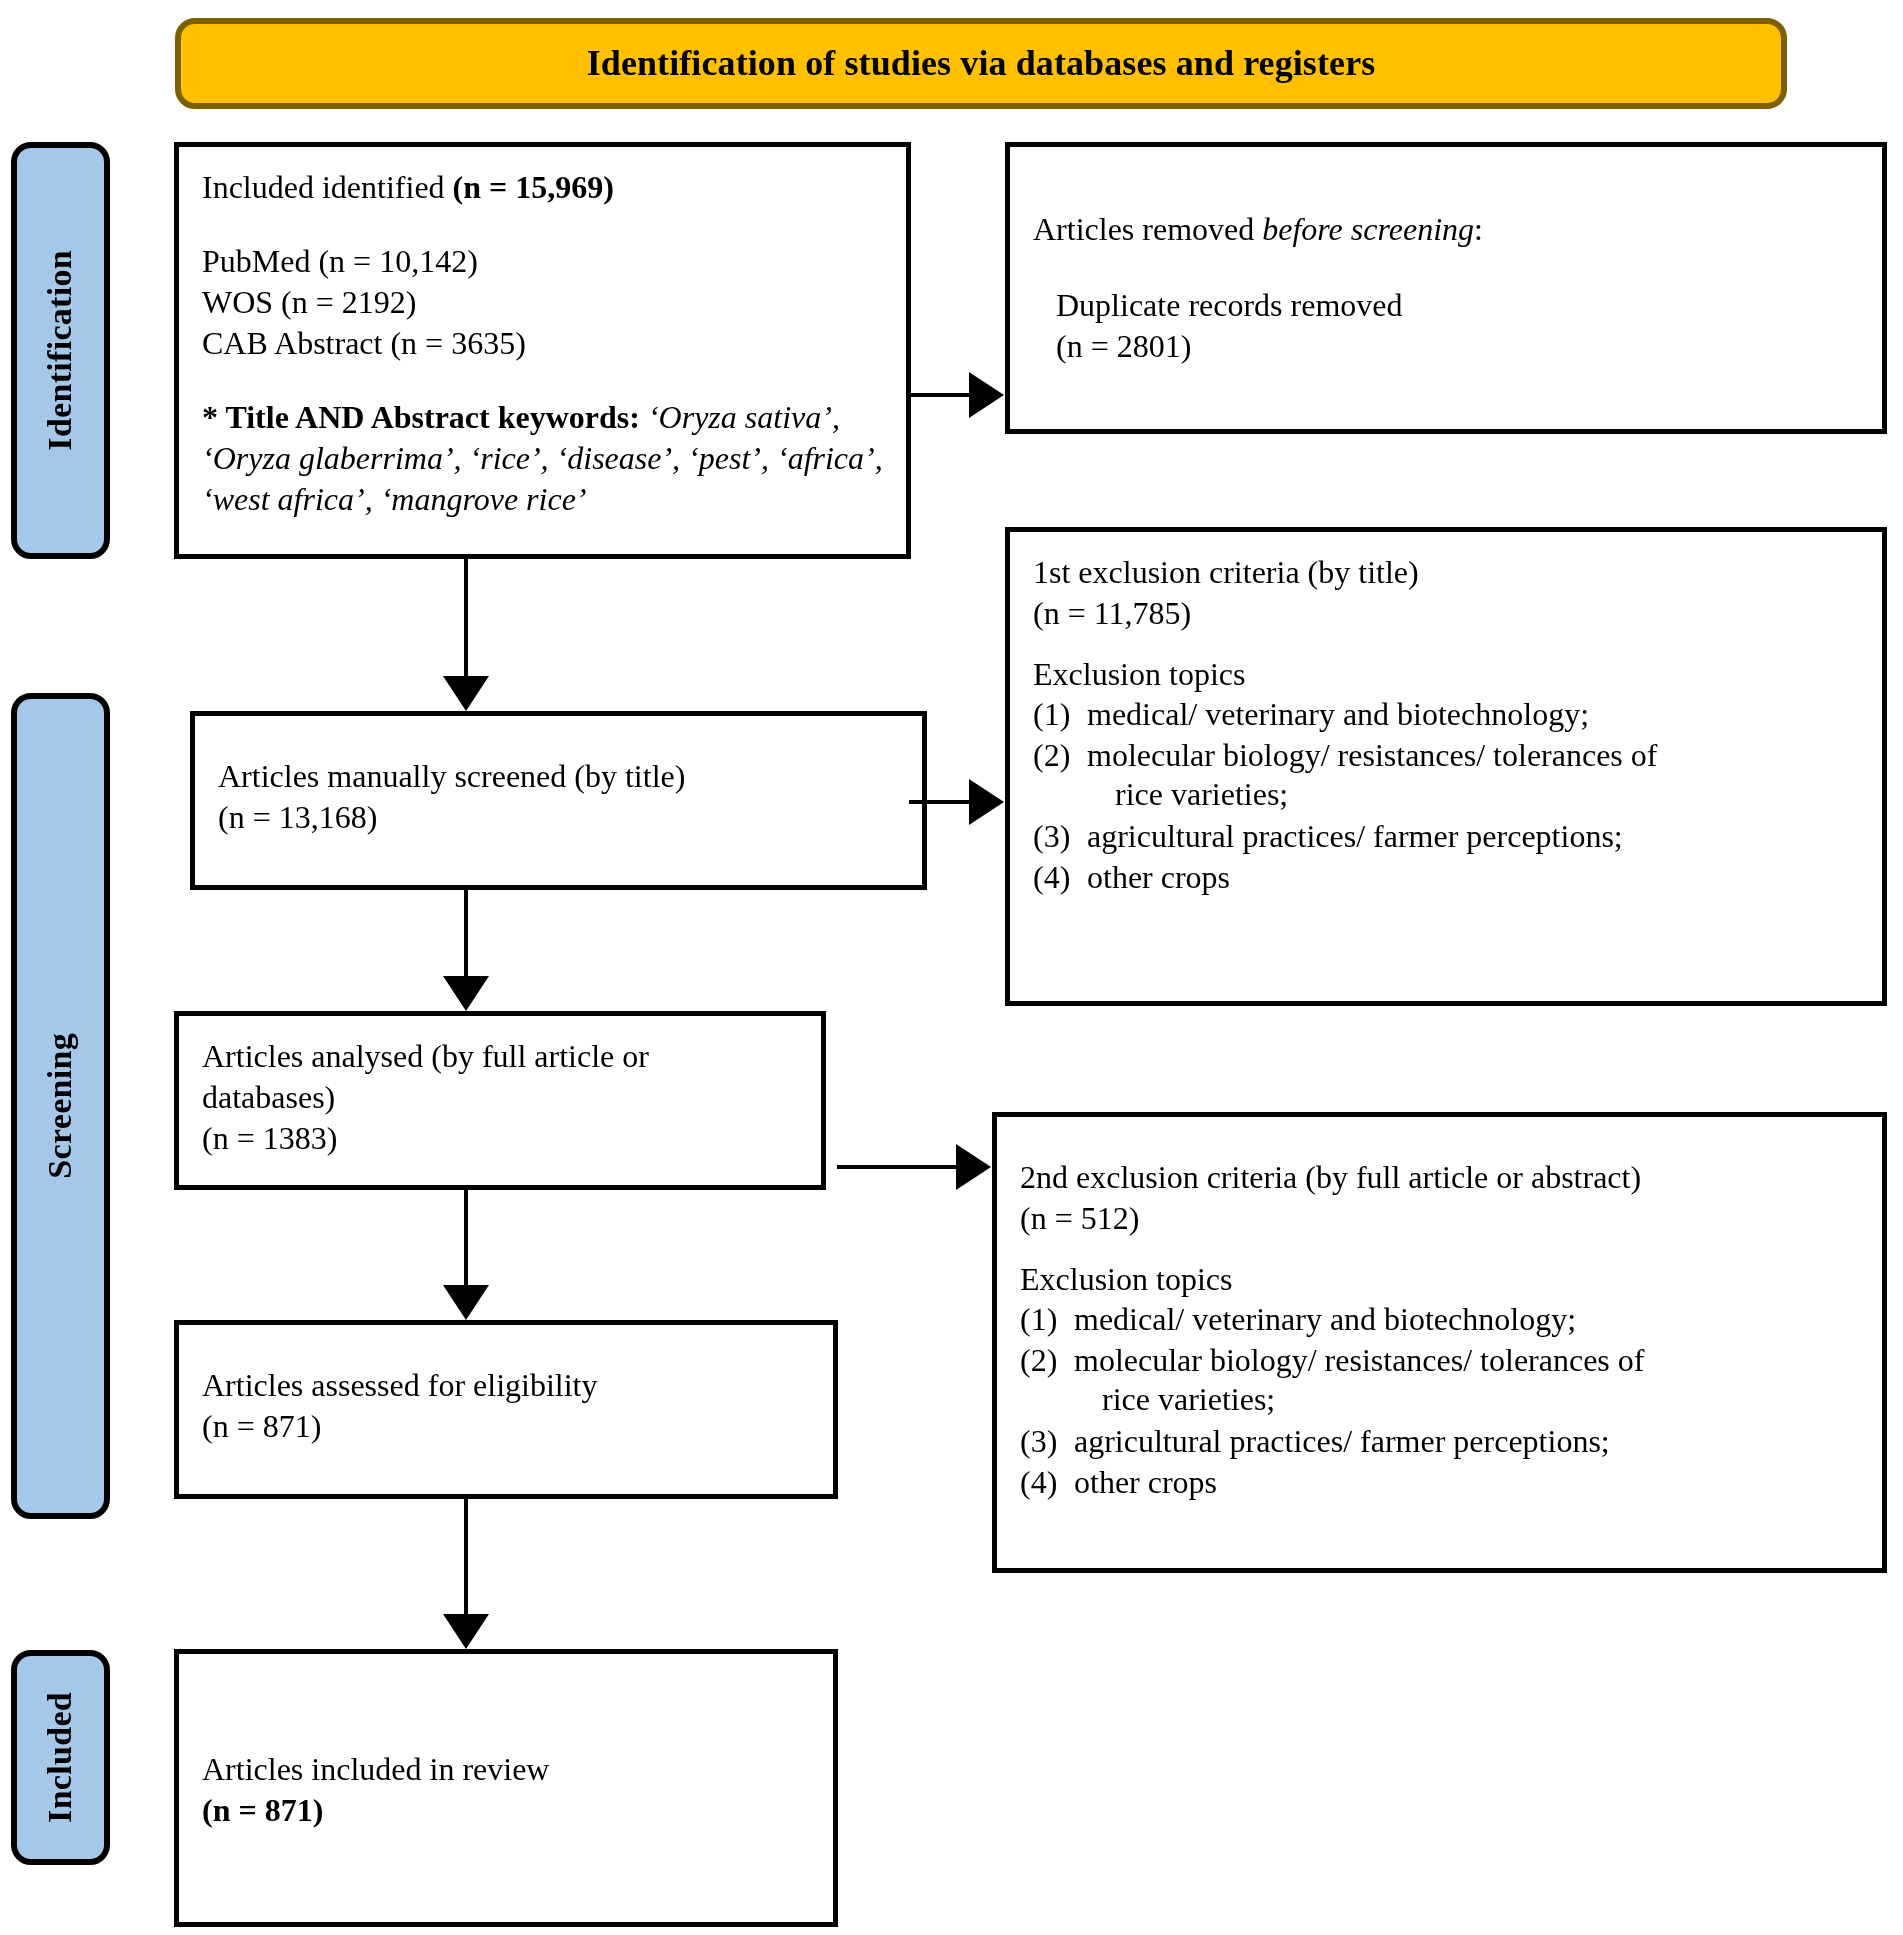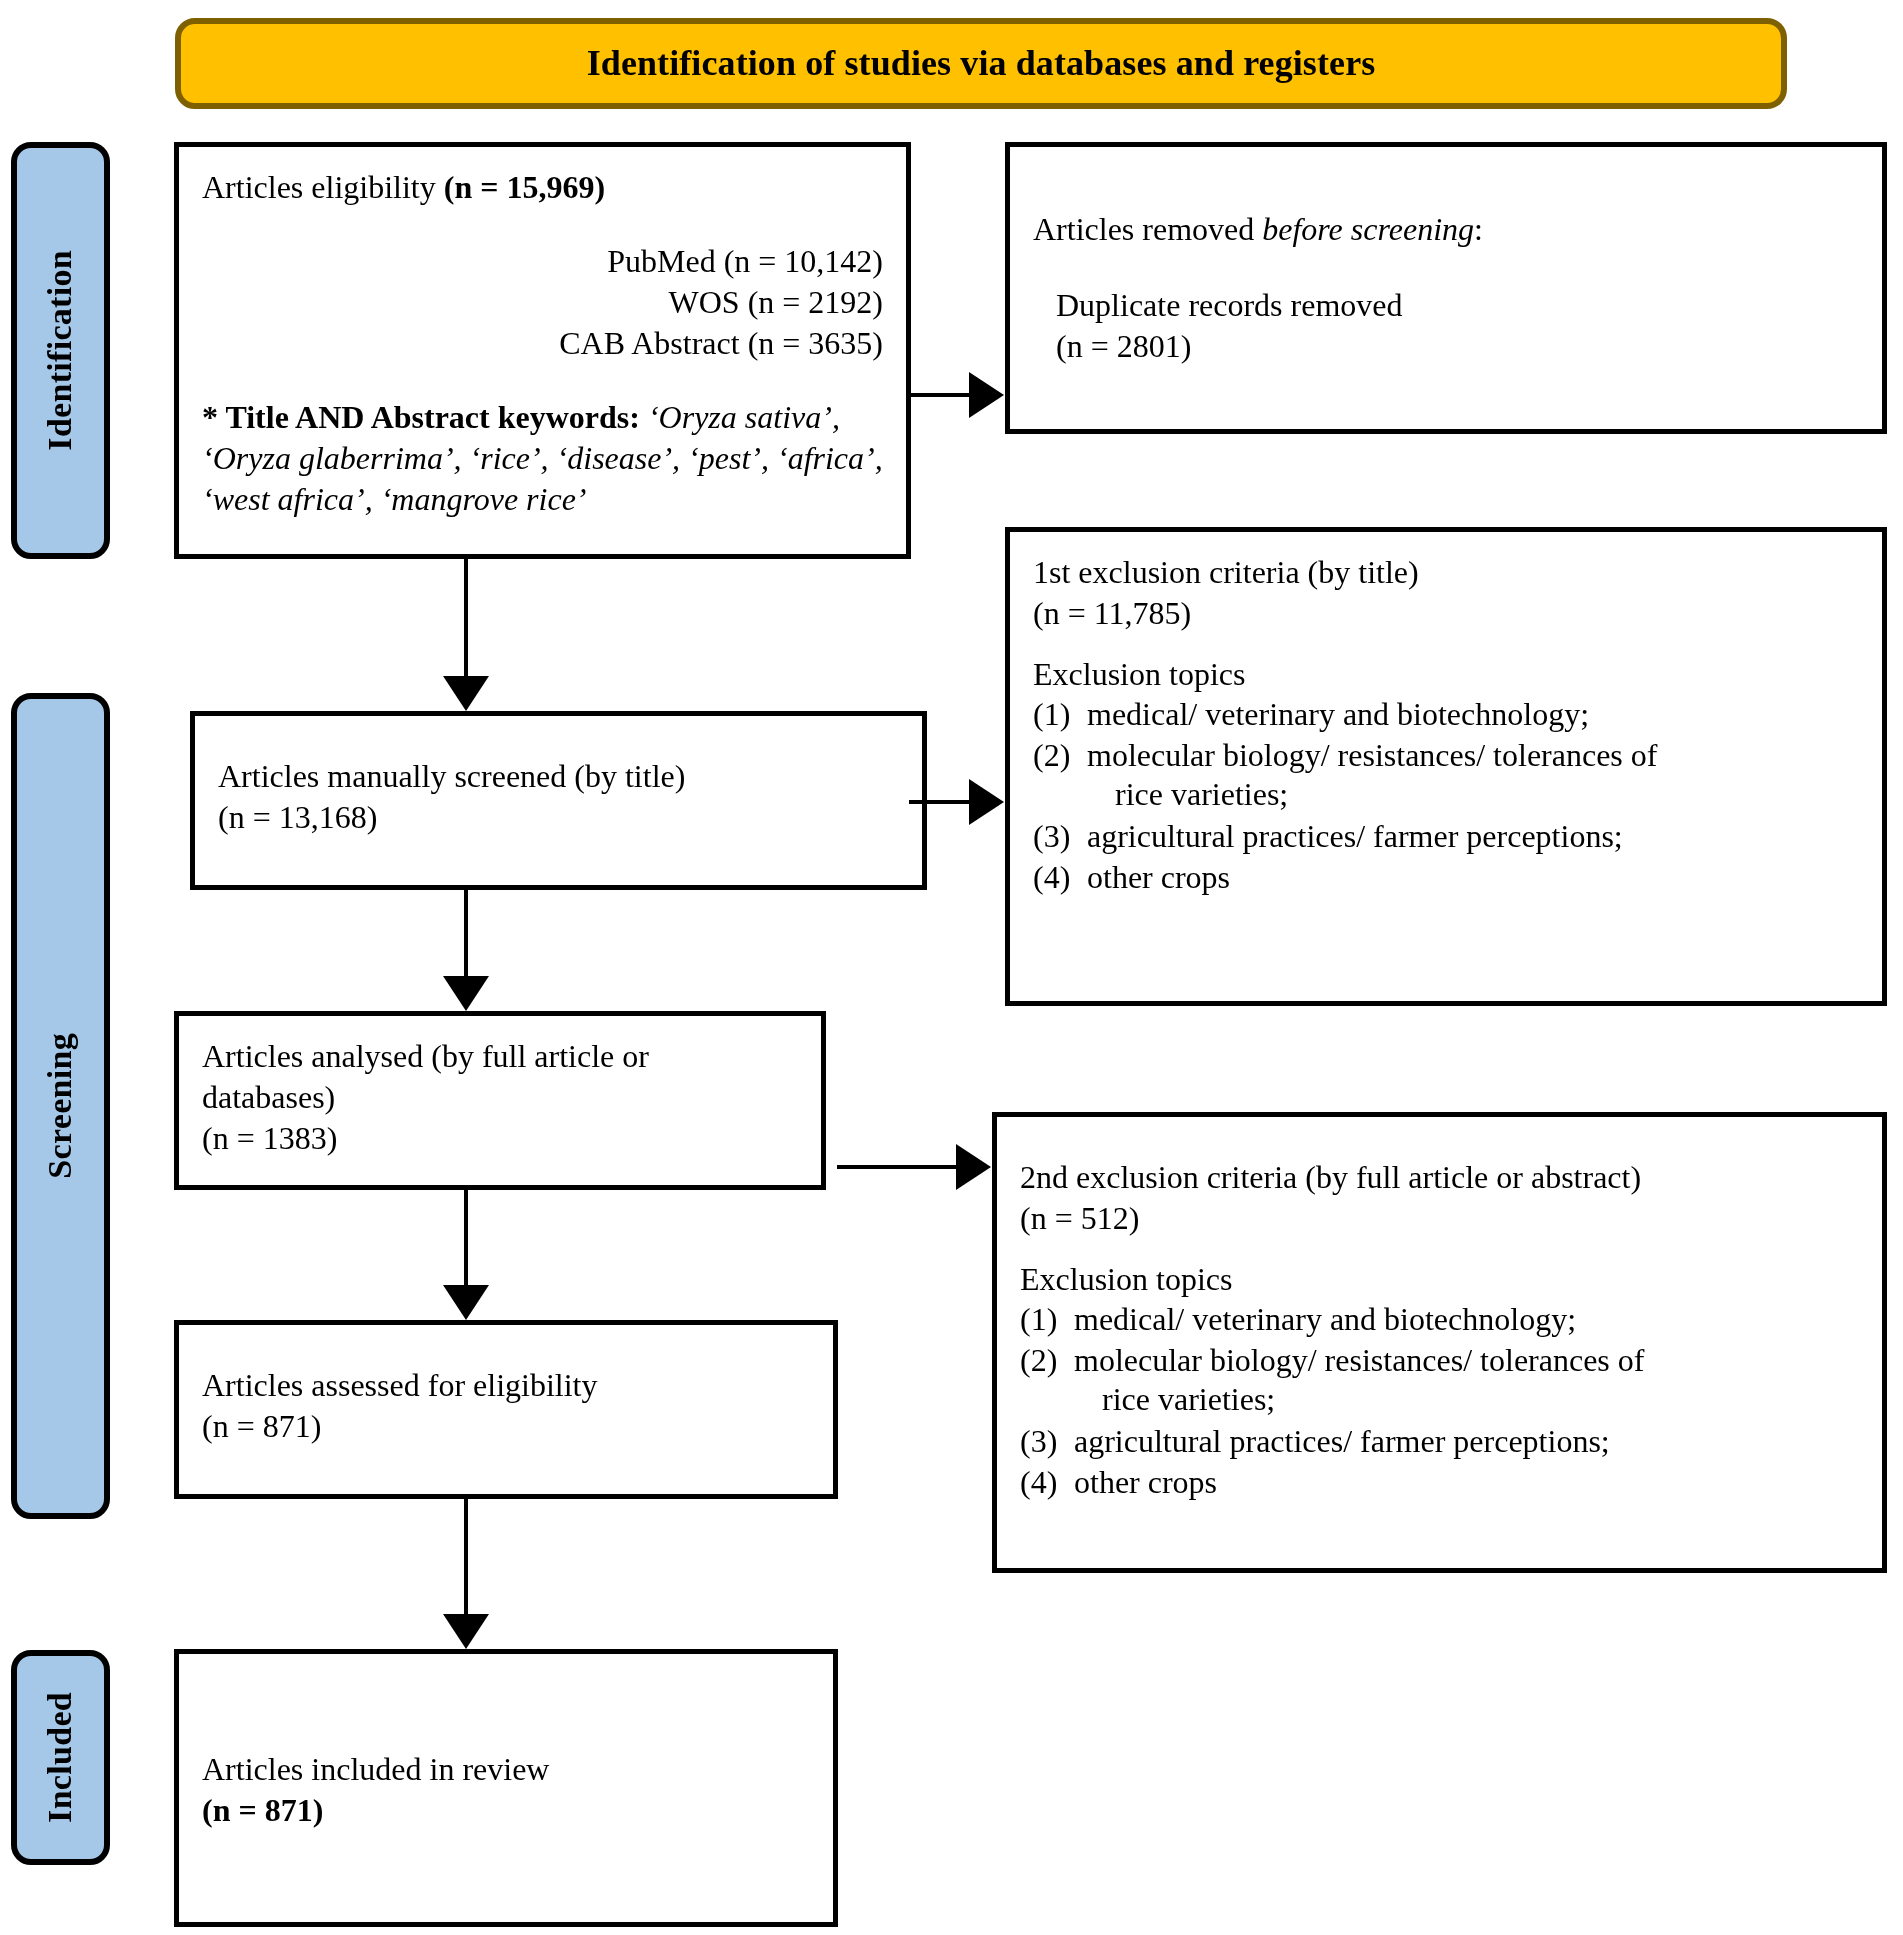--- a/index.html
+++ b/index.html
@@ -68,21 +68,21 @@
     border: 5.3px solid #000000;
     box-sizing: border-box;
     padding: 20px 23px;
   }
   .box-text {
     font-size: 32px;
     line-height: 1.28;
   }
   .box-text .b { font-weight: bold; }
   .box-text .i { font-style: italic; }
-  .center-line { text-align: right; }
+  .center-line { text-align: left; }
   .gap-sm { height: 20px; }
   .gap-md { height: 33px; }
   .gap-lg { height: 42px; }
 
   
   .excl-list { margin: 0; padding: 0; list-style: none; }
   .excl-item {
     display: flex;
     font-size: 32px;
     line-height: 1.22;
@@ -137,21 +137,21 @@
     <span class="stage-label">Screening</span>
   </div>
 
   <div class="stage-pill" style="left:10.5px; top:1650px; width:99px; height:215px;">
     <span class="stage-label">Included</span>
   </div>
 
   <div class="flow-box" style="left:174px; top:142px; width:737px; height:417px;">
     <div class="box-text">
       <div>
-        <span>Articles eligibility </span><span class="b">(n = 15,969)</span>
+        <span>Included identified </span><span class="b">(n = 15,969)</span>
       </div>
       <div class="gap-md"></div>
       <div class="center-line">PubMed (n = 10,142)</div>
       <div class="center-line">WOS (n = 2192)</div>
       <div class="center-line">CAB Abstract (n = 3635)</div>
       <div class="gap-md"></div>
       <div>
         <span class="b">* Title AND Abstract keywords:</span><span class="i"> ‘Oryza sativa’, ‘Oryza glaberrima’, ‘rice’, ‘disease’, ‘pest’, ‘africa’, ‘west africa’, ‘mangrove rice’</span>
       </div>
     </div>

